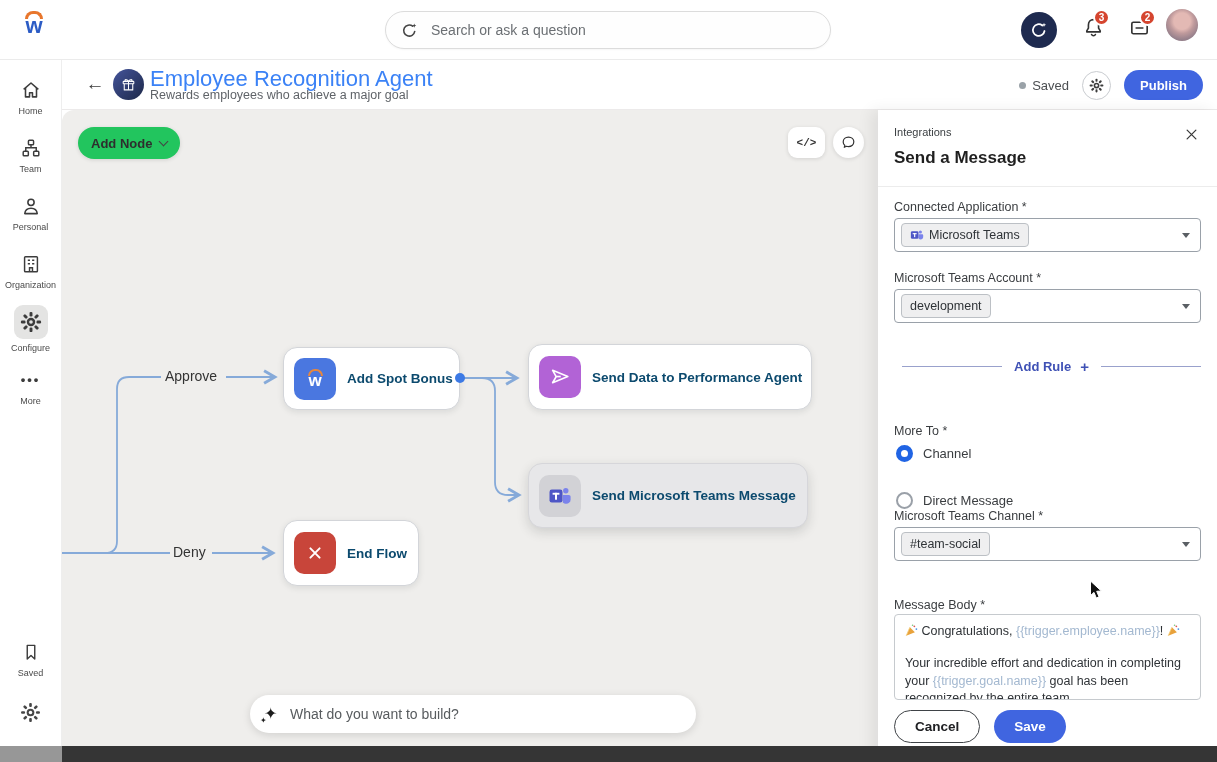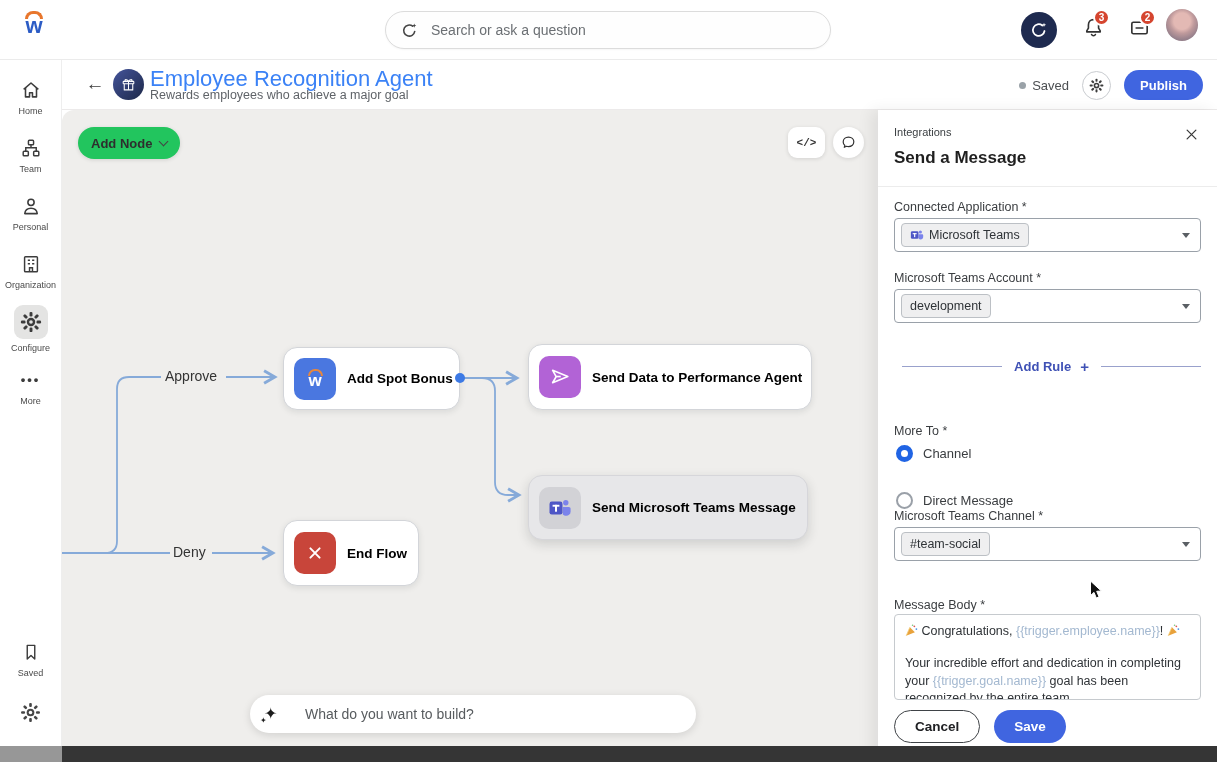--- a/index.html
+++ b/index.html
@@ -56,33 +56,33 @@
   .chev{width:7px;height:7px;border-right:1.8px solid #444;border-bottom:1.8px solid #444;transform:rotate(45deg);margin-top:-3px;}
   .code-btn{position:absolute;left:726px;top:17px;width:37px;height:31px;background:#fff;border-radius:9px;box-shadow:0 1px 4px rgba(0,0,0,.12);
             display:flex;align-items:center;justify-content:center;font-family:"Liberation Mono","DejaVu Sans Mono",monospace;
             font-size:11px;font-weight:700;color:#333;cursor:pointer;}
   .bubble-btn{position:absolute;left:771px;top:17px;width:31px;height:31px;background:#fff;border-radius:50%;box-shadow:0 1px 4px rgba(0,0,0,.12);
               display:flex;align-items:center;justify-content:center;cursor:pointer;}
   .wires{position:absolute;left:0;top:0;width:816px;height:636px;}
   .edge-label{position:absolute;font-size:14px;font-weight:500;color:#333;}
   .node{position:absolute;display:flex;align-items:center;gap:11px;background:#fff;border:1px solid #d3d5d9;border-radius:14px;
         padding:0 14px 0 10px;box-shadow:0 2px 6px rgba(32,36,40,.10);cursor:pointer;white-space:nowrap;}
-  .node .nlabel{font-size:13.5px;font-weight:700;color:#000000;}
+  .node .nlabel{font-size:13.5px;font-weight:700;color:#0c4a6e;}
   .node.sel{background:#e7e7e9;border-color:#d6d6da;box-shadow:0 4px 12px rgba(32,36,40,.16);}
   .tile{width:42px;height:42px;border-radius:10px;display:flex;align-items:center;justify-content:center;flex:none;}
   .tile.wd{background:#4a77e0;flex-direction:column;}
   .tile.wd .arc{width:15px;height:7px;border:2.5px solid #e8873c;border-bottom:none;border-radius:10px 10px 0 0;}
   .tile.wd .wchar{color:#fff;font-weight:800;font-size:17px;line-height:14px;margin-top:-2px;}
   .tile.purple{background:#b263d6;}
   .tile.gray{background:#d2d2d6;}
   .tile.red{background:#c8453a;}
   .conn-dot{position:absolute;width:10px;height:10px;border-radius:50%;background:#3d7ae5;}
   .chatbar{position:absolute;left:188px;top:585px;width:446px;height:38px;background:#fff;border-radius:19px;
            box-shadow:0 2px 8px rgba(0,0,0,.13);display:flex;align-items:center;padding:0 14px;}
-  .chatbar input{border:none;outline:none;background:transparent;flex:1;font-size:14px;color:#444;margin-left:21px;font-family:inherit;}
+  .chatbar input{border:none;outline:none;background:transparent;flex:1;font-size:14px;color:#444;margin-left:6px;font-family:inherit;}
   .chatbar input::placeholder{color:#575b5e;}
   .spark{position:relative;width:18px;height:18px;font-size:16px;line-height:18px;color:#1c1c1c;}
   .spark::after{content:"✦";position:absolute;left:-4px;top:7px;font-size:8px;}
 
   
   .panel{position:absolute;left:878px;top:110px;width:339px;height:652px;background:#fff;z-index:5;
          box-shadow:-7px 0 14px rgba(0,0,0,.07);}
   .panel .inner{position:absolute;left:16px;right:16px;top:0;bottom:0;}
   .p-eyebrow{position:absolute;left:0;top:16px;font-size:11px;color:#3c4043;}
   .p-close{position:absolute;right:0;top:14px;width:20px;height:20px;display:flex;align-items:center;justify-content:center;cursor:pointer;}
@@ -355,21 +355,21 @@
     <div class="node" style="left:466px;top:234px;width:284px;height:66px;">
       <span class="tile purple">
         <svg width="22" height="22" viewBox="0 0 24 24" fill="none" stroke="#fff" stroke-width="1.8" stroke-linejoin="round">
           <path d="M4 18.3 20.5 11.5 4 4.7 7.8 11.5z"></path>
             <path d="M7.8 11.5h5"></path>
           </svg>
       </span>
       <span class="nlabel">Send Data to Performance Agent</span>
     </div>
 
-    <div class="node sel" style="left:466px;top:353px;width:280px;height:65px;margin-top:12px;">
+    <div class="node sel" style="left:466px;top:353px;width:280px;height:65px;">
       <span class="tile gray">
         <svg width="24" height="24" viewBox="0 0 24 24">
           <circle cx="17.8" cy="6.8" r="2.7" fill="#7b83eb"></circle>
           <path d="M14.8 10.9h6c1 0 1.8.8 1.8 1.8v2.8c0 2.6-2 4.3-4.4 4.3-1.3 0-2.4-.5-3.4-1.4z" fill="#7b83eb"></path>
           <rect x="1.5" y="5.6" width="13" height="13" rx="2.3" fill="#4e56c6"></rect>
           <rect x="4.6" y="8.8" width="6.8" height="1.9" fill="#fff"></rect>
           <rect x="7" y="8.8" width="2" height="6.9" fill="#fff"></rect>
           </svg>
       </span>
       <span class="nlabel">Send Microsoft Teams Message</span>

